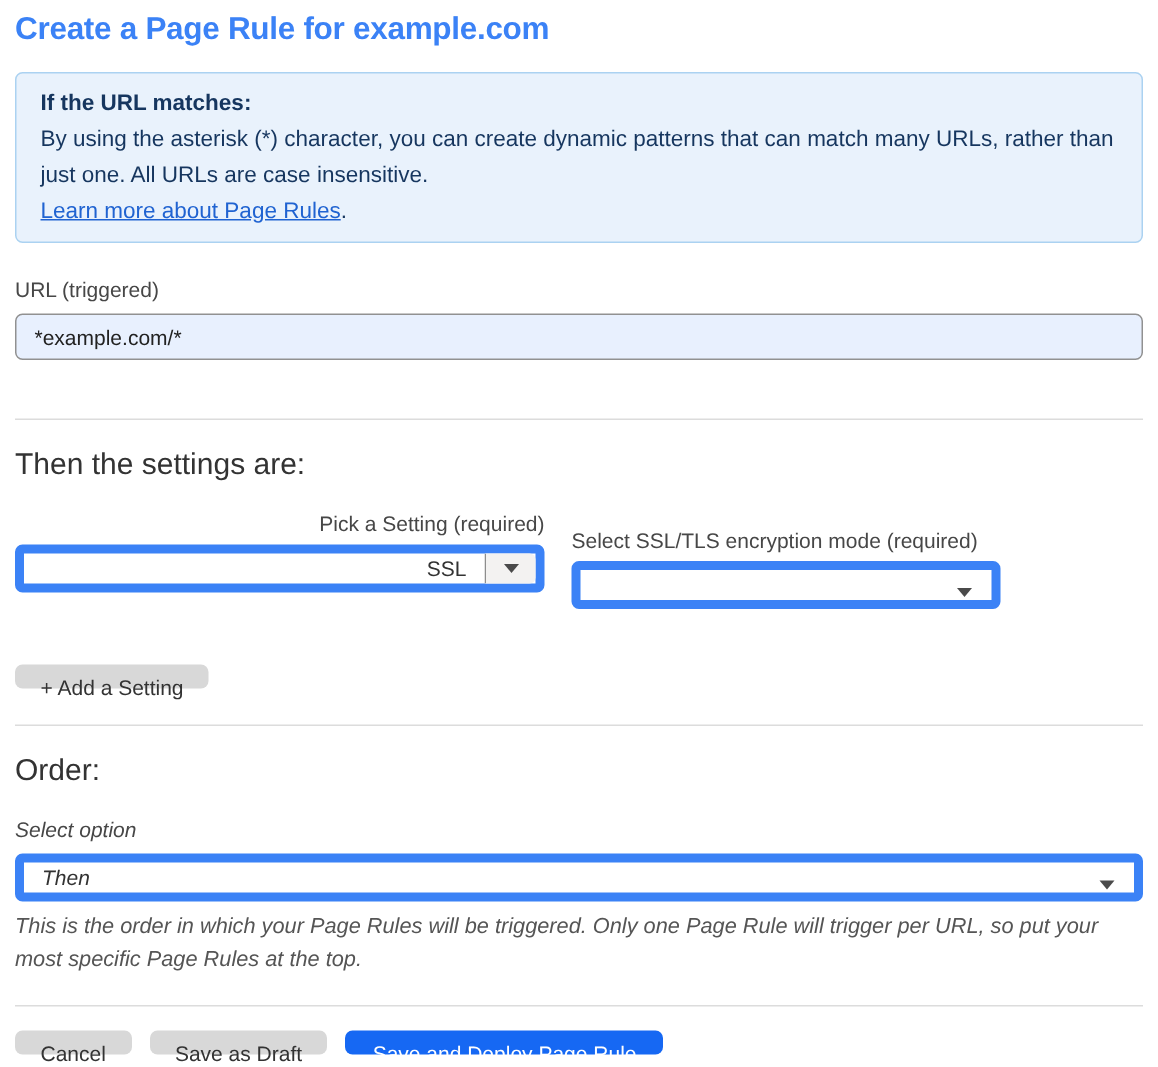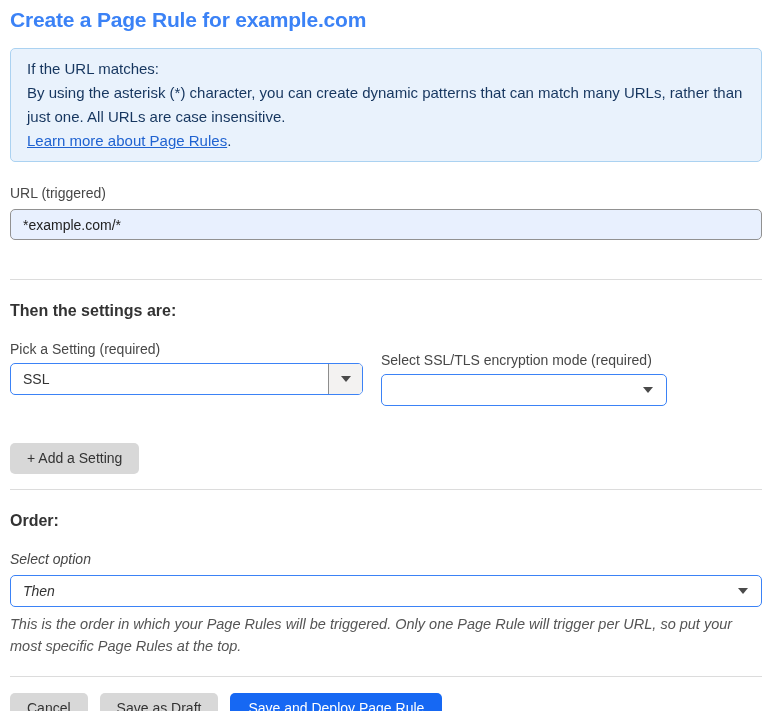--- a/index.html
+++ b/index.html
@@ -26,21 +26,21 @@
   .info-box {
     background: #e9f2fc;
     border: 1px solid #abd2f1;
     border-radius: 5px;
     padding: 8px 16px;
     color: #16365f;
     font-size: 15px;
     line-height: 24px;
     margin-bottom: 23px;
   }
-  .info-heading { font-weight: 400; }
+  .info-heading { font-weight: 700; }
   .info-link {
     color: #2063d1;
     text-decoration: underline;
     cursor: pointer;
   }
   .info-link-suffix { color: #16365f; }
 
   .field-label {
     display: block;
     font-size: 14px;
@@ -66,35 +66,35 @@
   .divider {
     border: none;
     border-top: 1px solid #dcdcdc;
     margin: 0;
   }
   .divider-1 { margin-top: 39px; }
   .divider-2 { margin-top: 15px; }
   .divider-3 { margin-top: 19px; }
 
   .section-heading {
-    font-size: 16px;
-    font-weight: 700;
+    font-size: 20px;
+    font-weight: 400;
     color: #333;
     line-height: 19px;
     margin: 21px 0 21px 0;
   }
 
   .fields-row { display: flex; gap: 18px; }
-  .field-setting { width: 353px; }
+  .field-setting { width: 353px; text-align: right; }
   .field-mode { width: 286px; margin-top: 11px; }
   .field .field-label { margin-bottom: 5px; }
 
   .select {
     height: 32px;
-    border: 1px solid #3b82f6;
+    border: 6px solid #3b82f6;
     border-radius: 5px;
     background: #fff;
     display: flex;
     align-items: center;
     font-size: 14px;
     color: #333;
     cursor: pointer;
     position: relative;
   }
   .select-value { padding: 0 12px; flex: 1; }
@@ -117,21 +117,21 @@
   .plain-select .triangle {
     position: absolute;
     right: 13px;
     top: 12px;
   }
 
   .add-setting-row { margin-top: 37px; }
   .btn {
     font-family: inherit;
     font-size: 14px;
-    height: 31px;
+    height: 16px;
     border: none;
     border-radius: 5px;
     padding: 0 17px;
     cursor: pointer;
     line-height: 31px;
   }
   .btn-gray { background: #d8d8d8; color: #333; }
   .btn-primary { background: #1668f3; color: #ffffff; padding: 0 18px; }
 
   .full-select { margin-bottom: 0; }

